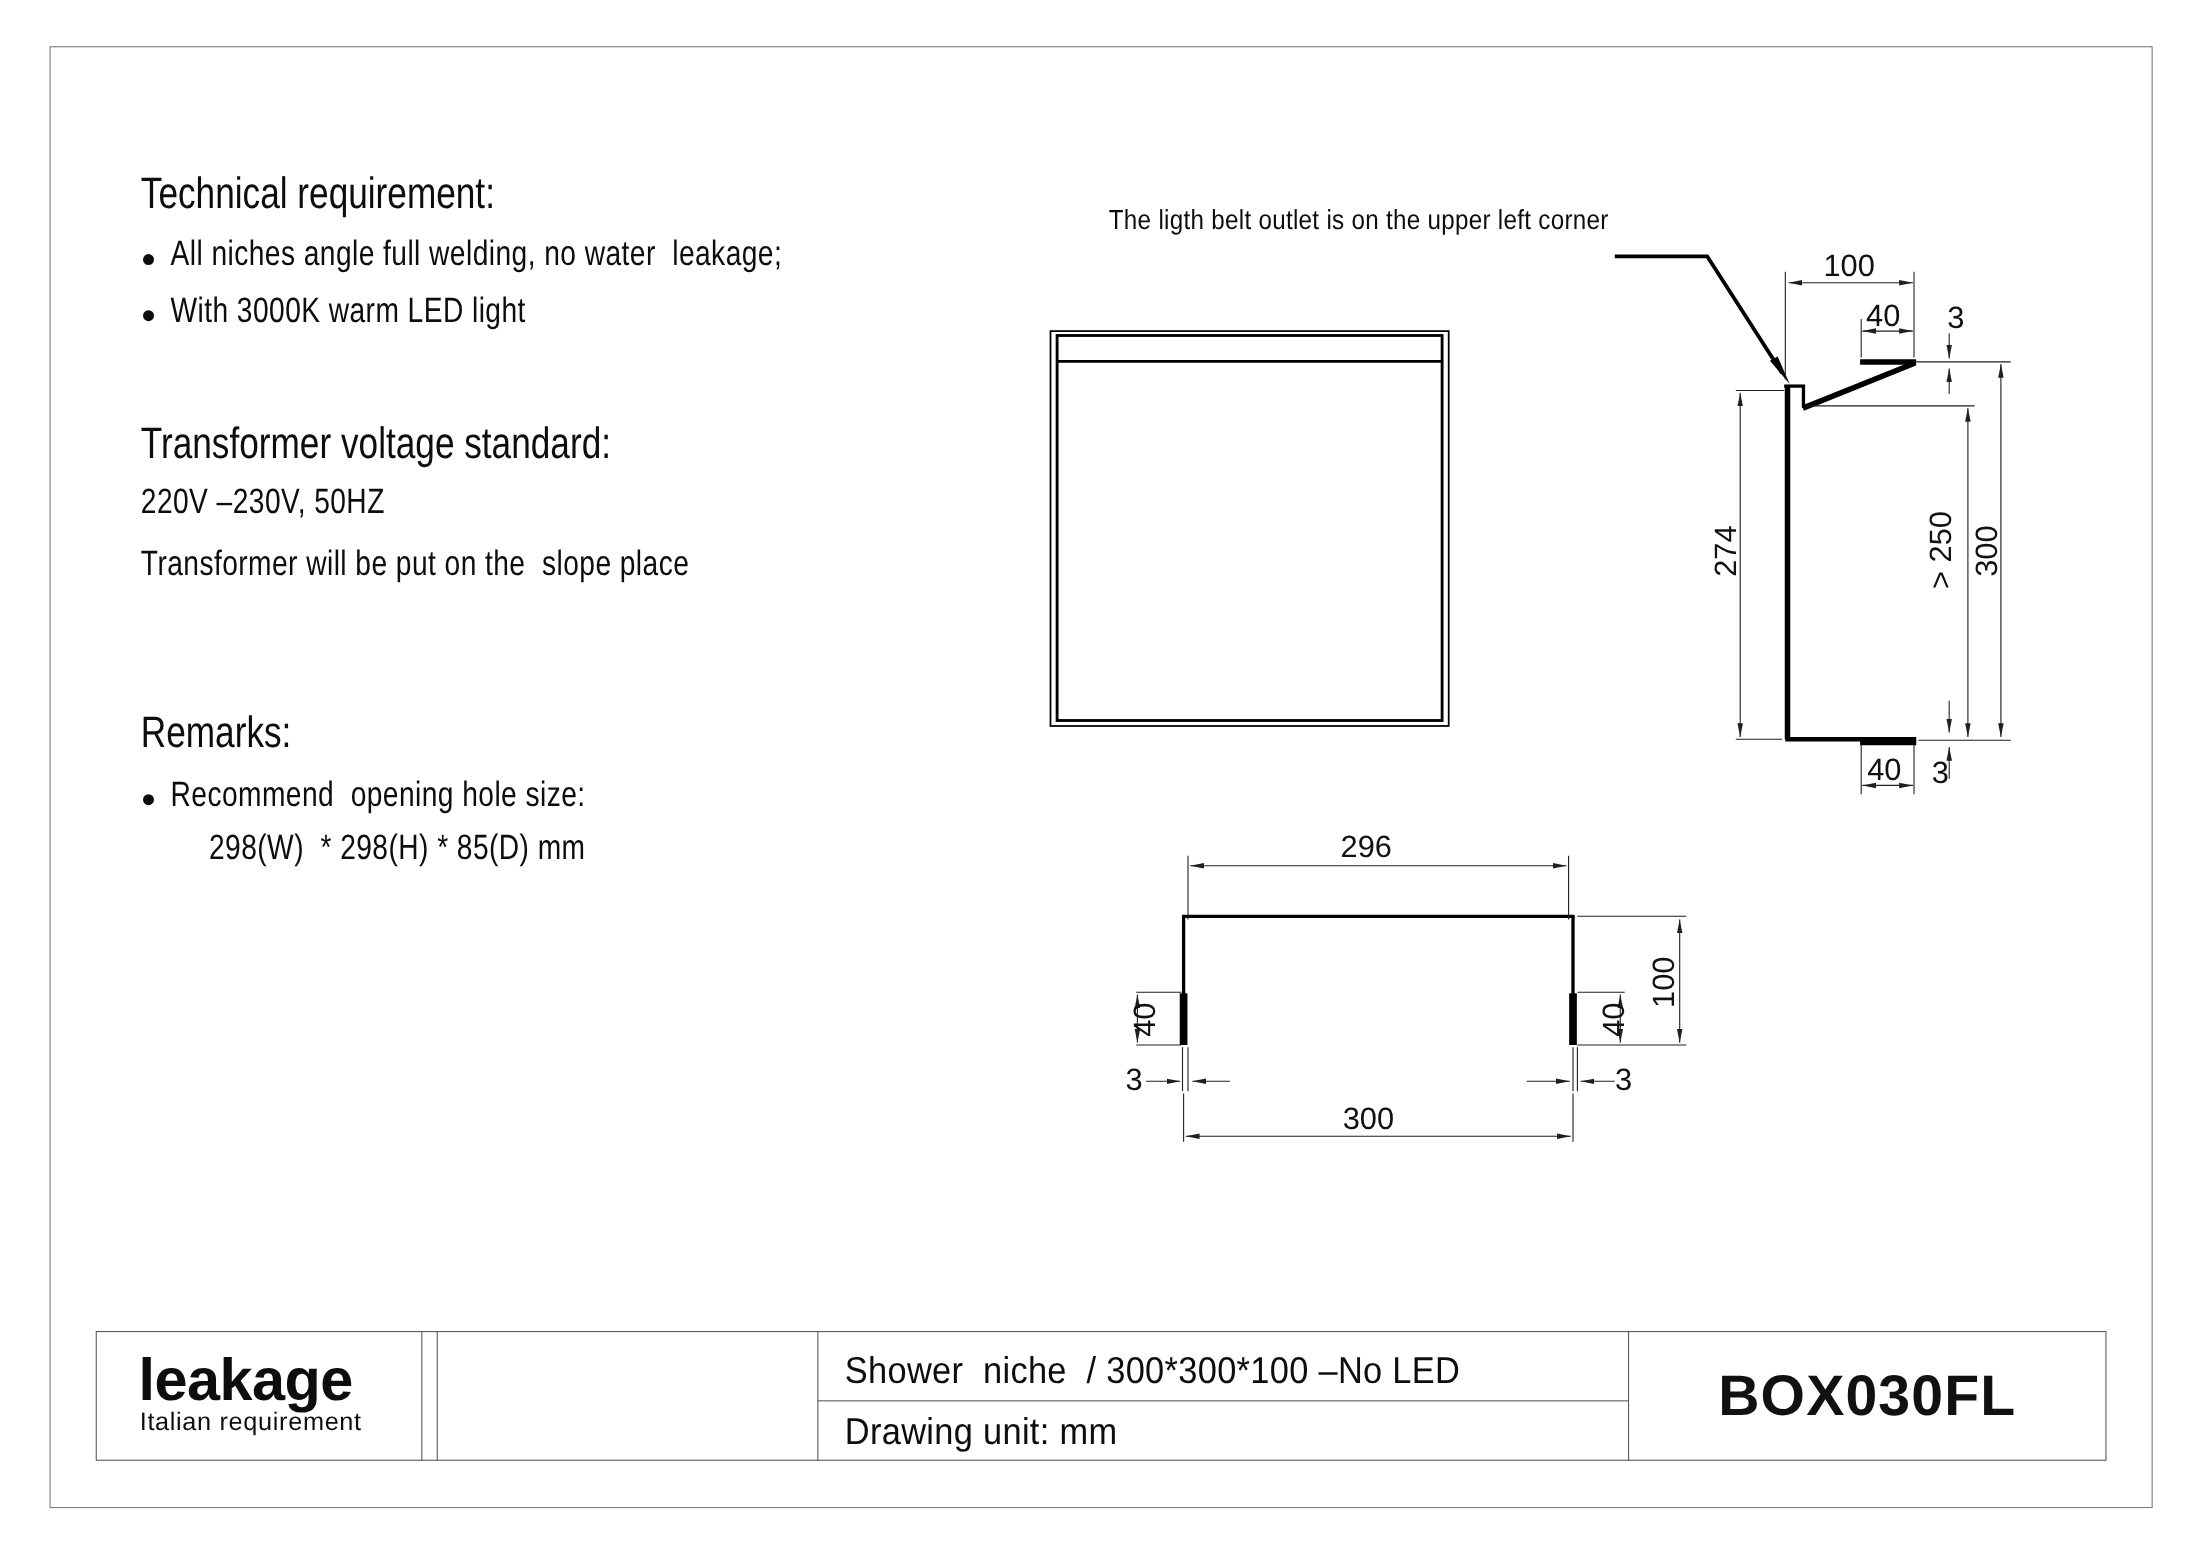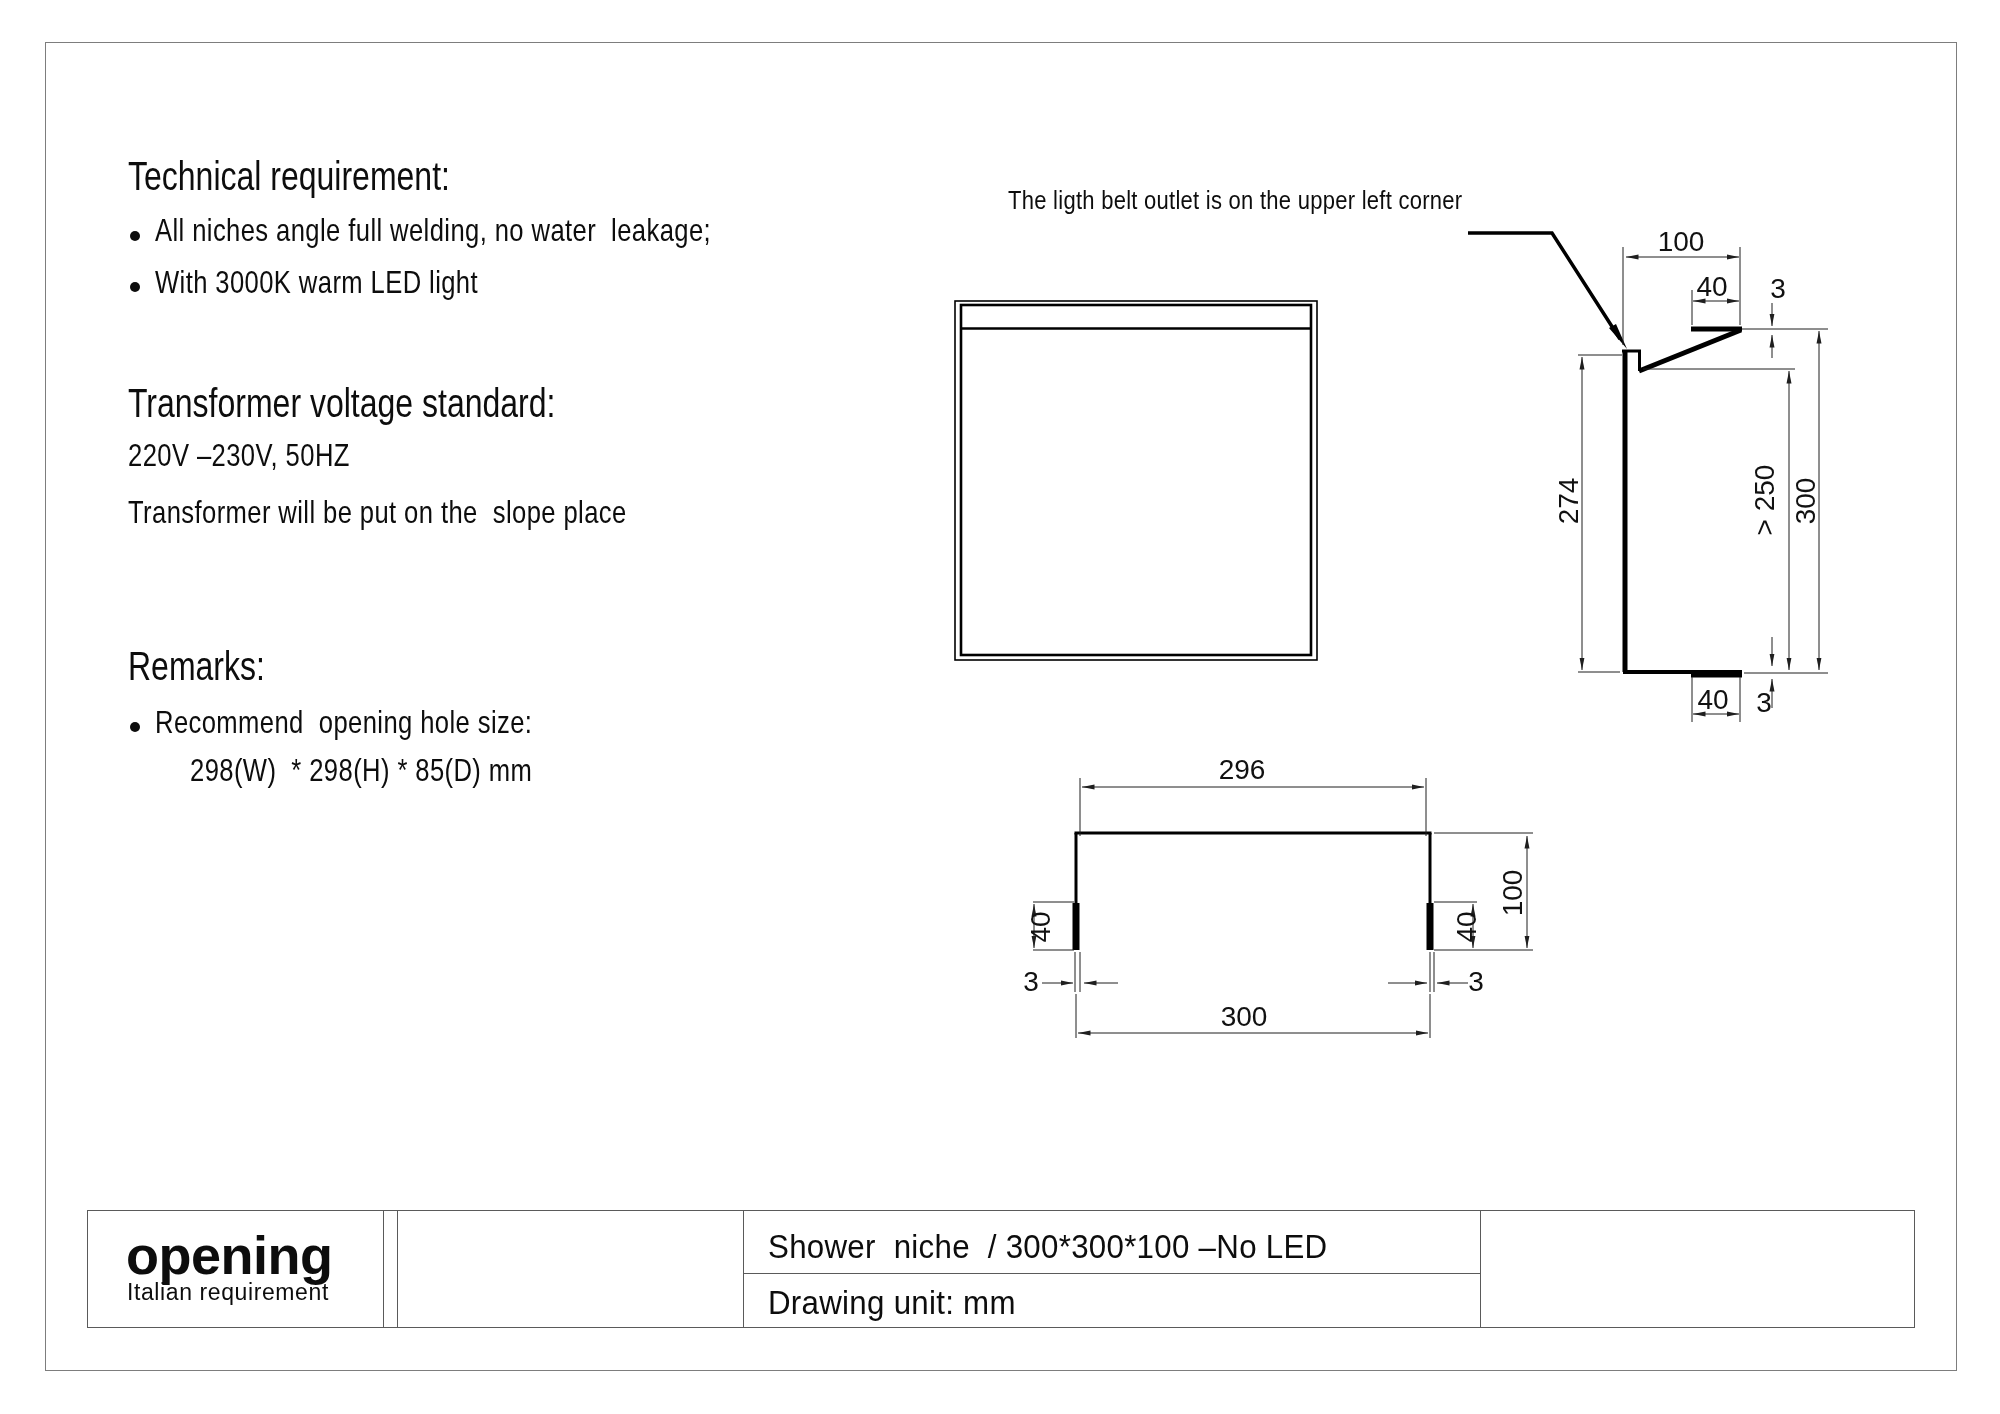--- a/index.html
+++ b/index.html
@@ -173,20 +173,21 @@
     </g>
   </svg>
 
   <div class="tb-box" style="left:87px;top:1210px;width:1828px;height:118px"></div>
   <div class="tb-vline" style="left:383px;top:1210px;height:118px"></div>
   <div class="tb-vline" style="left:397px;top:1210px;height:118px"></div>
   <div class="tb-vline" style="left:743px;top:1210px;height:118px"></div>
   <div class="tb-vline" style="left:1480px;top:1210px;height:118px"></div>
   <div class="tb-hline" style="left:743px;top:1273px;width:737px"></div>
 
-  <div class="txt brand" style="left:126px;top:1228px">opening</div>
+  <div class="txt brand" style="left:126px;top:1228px">leakage</div>
   <div class="txt tagline" style="left:127px;top:1281px">Italian requirement</div>
 
   <div class="txt tb-text" style="left:768px;top:1229px">Shower  niche  / 300*300*100 –No LED</div>
   <div class="txt tb-text" style="left:768px;top:1285px">Drawing unit: mm</div>
 
+  <div class="model" style="left:1482px;top:1243px;width:431px">BOX030FL</div>
 
 </div>
 
 </body></html>

